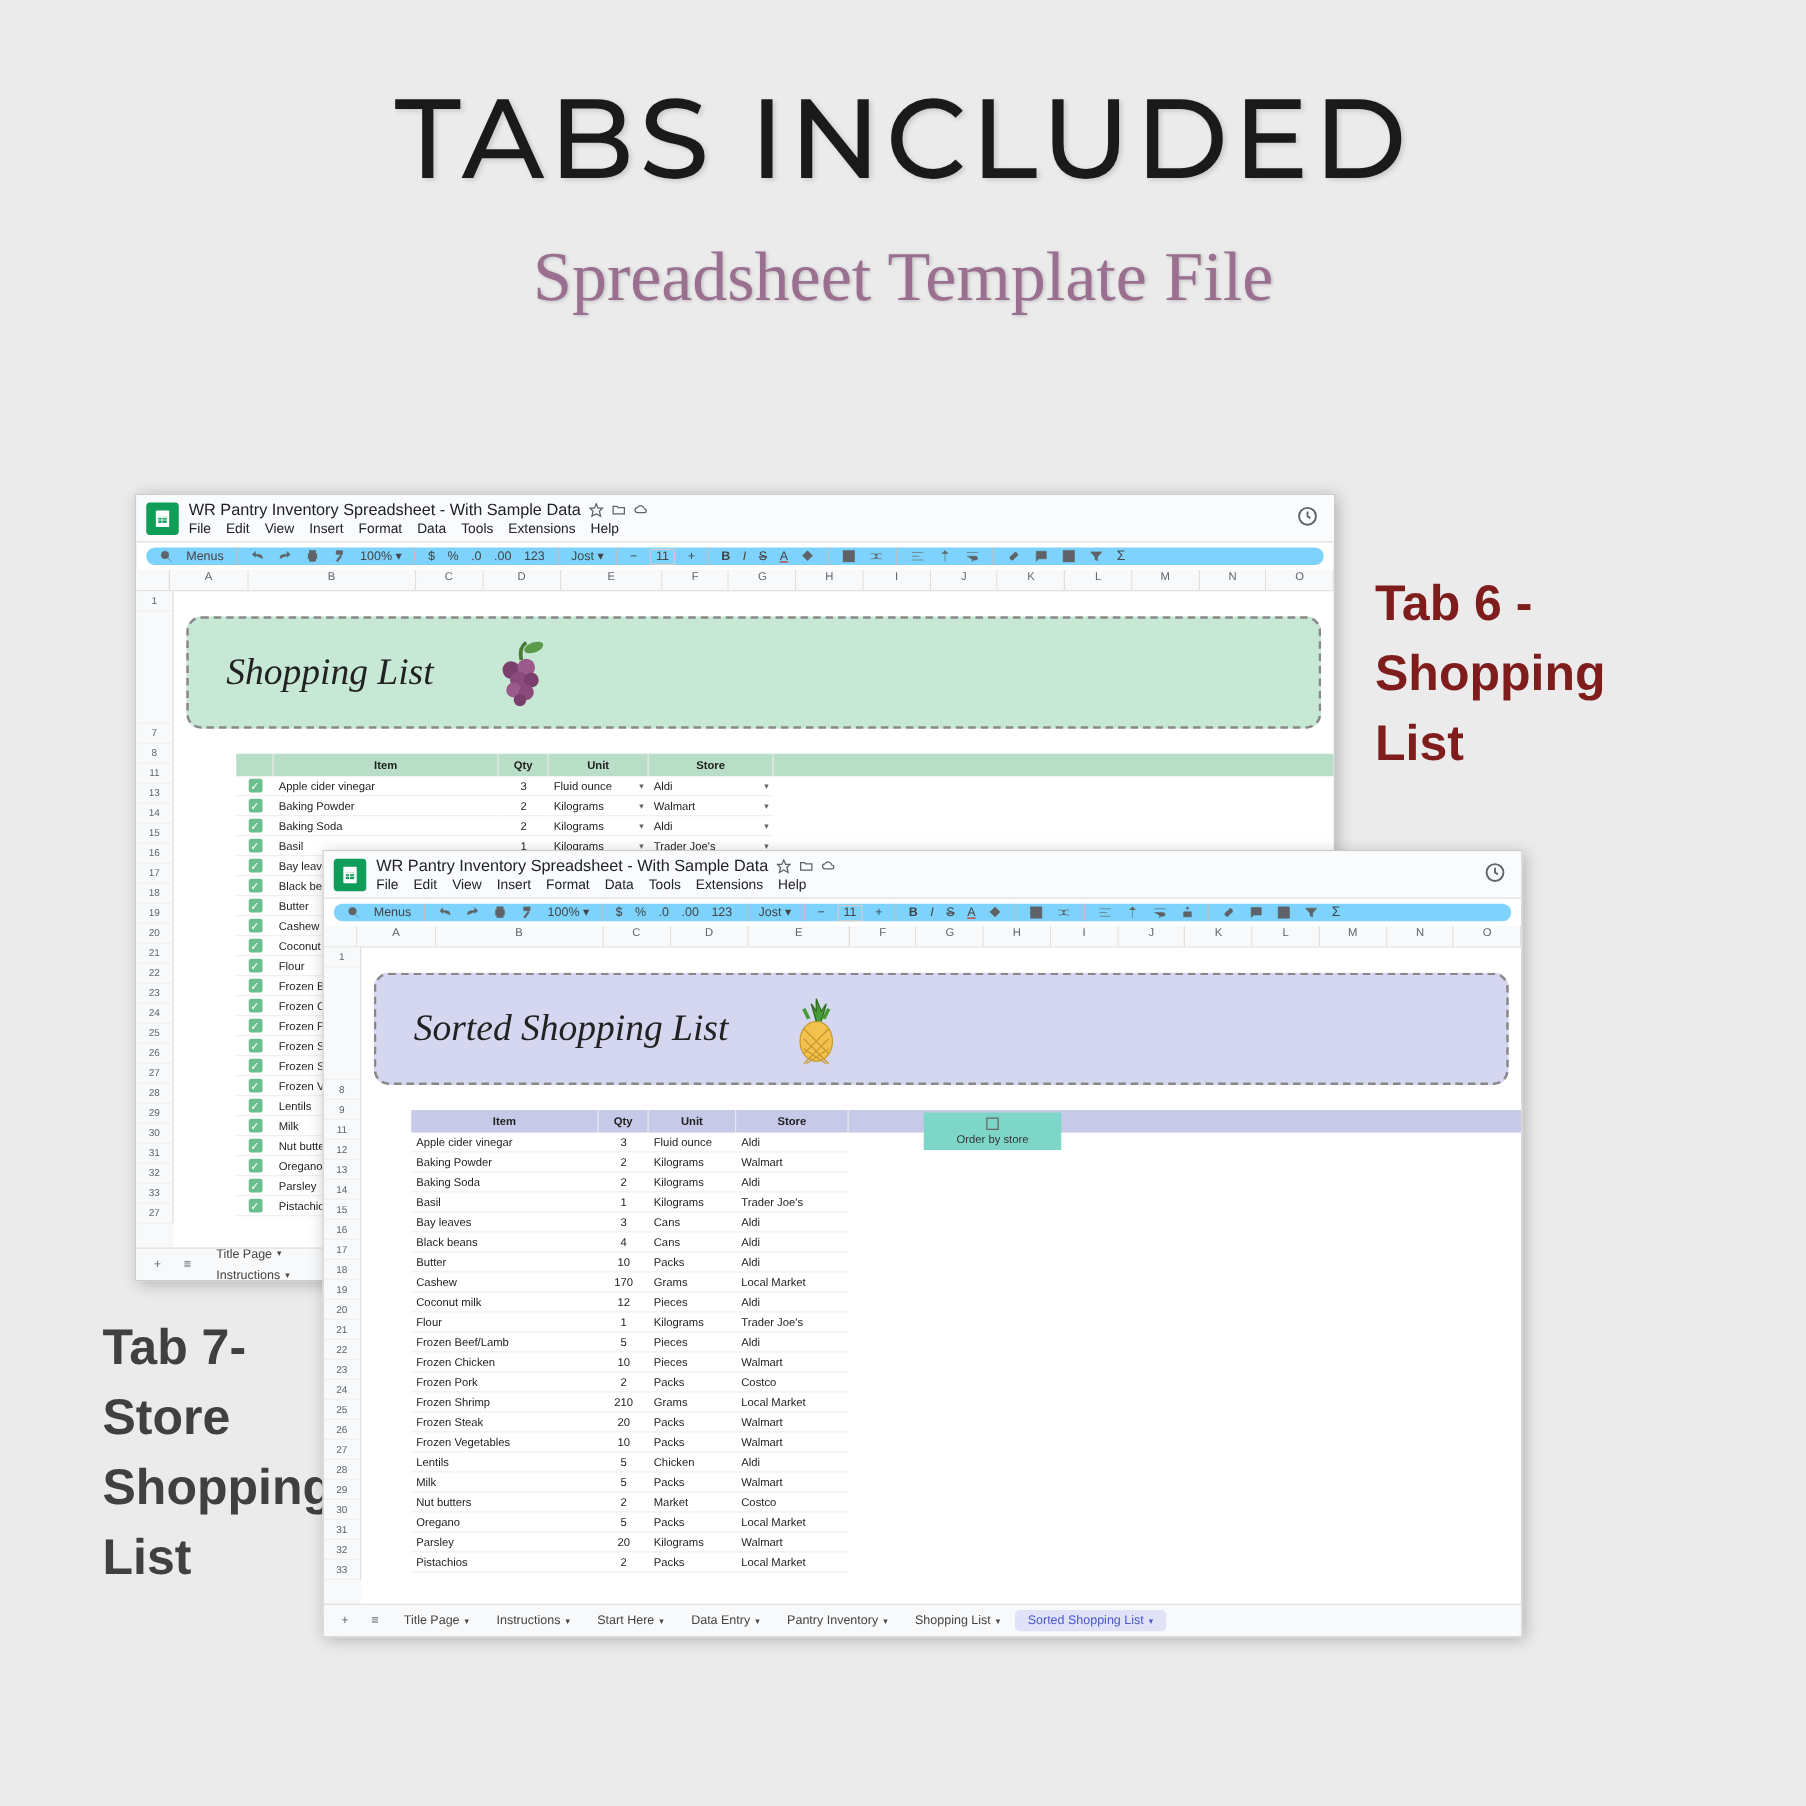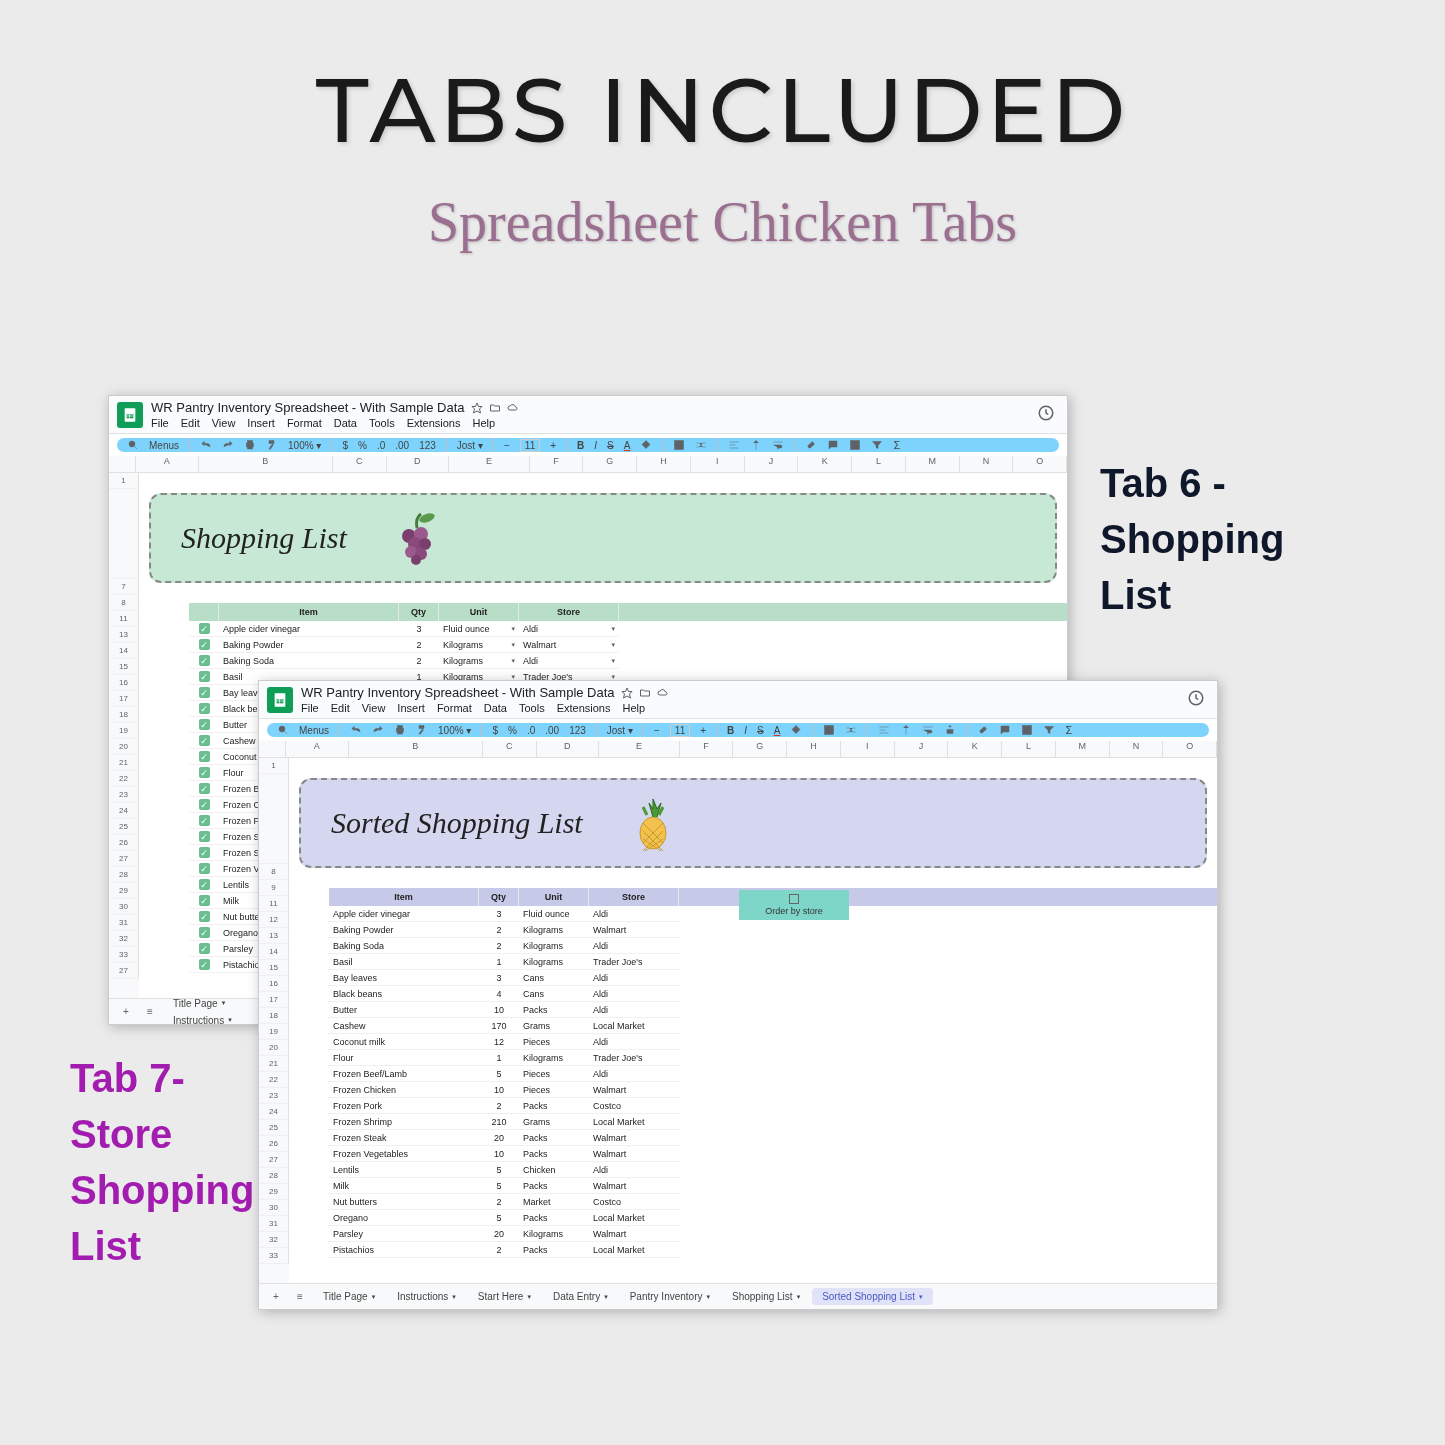--- a/index.html
+++ b/index.html
@@ -1,20 +1,20 @@
 <!DOCTYPE html>
 <html><head>
 <meta charset="utf-8">
 <style>
 * { box-sizing: border-box; margin: 0; padding: 0; }
 body { background: #ebebeb; width: 1445px; height: 1445px; font-family: -apple-system, Helvetica, Arial, sans-serif; position: relative; overflow: hidden; }
 .title-main { font-family: 'Montserrat', sans-serif; font-size: 90px; font-weight: 500; letter-spacing: 4px; color: #1a1a1a; text-align: center; padding-top: 55px; text-shadow: 2px 2px 4px rgba(0,0,0,0.15); }
 .title-sub { font-family: 'Brush Script MT', cursive; font-size: 56px; color: #9b6f8f; text-align: center; margin-top: 25px; text-shadow: 1px 1px 3px rgba(0,0,0,0.2); }
-.label-right { position: absolute; left: 1100px; top: 455px; font-size: 40px; font-weight: 600; line-height: 1.4; color: #0f172a; }
-.label-left { position: absolute; left: 70px; top: 1050px; font-size: 40px; font-weight: 600; line-height: 1.4; color: #a21caf; }
+.label-right { position: absolute; left: 1100px; top: 455px; font-size: 40px; font-weight: 600; line-height: 1.4; color: #7f1d1d; }
+.label-left { position: absolute; left: 82px; top: 1050px; font-size: 40px; font-weight: 600; line-height: 1.4; color: #404040; }
 
 
 .sheet-win { position: absolute; background: #fff; border: 1px solid #ccc; box-shadow: 2px 2px 12px rgba(0,0,0,0.25); font-size: 9px; color: #333; overflow: hidden; }
 .sheet-win.win-a { left: 108px; top: 395px; width: 960px; height: 630px; }
 .sheet-win.win-b { left: 258px; top: 680px; width: 960px; height: 630px; z-index: 2; }
 
 .sheet-top { background: #f9fbfd; border-bottom: 1px solid #e0e0e0; padding: 4px 8px; display: flex; align-items: flex-start; gap: 8px; }
 .logo-box { width: 26px; height: 26px; background: #0f9d58; border-radius: 3px; display: flex; align-items: center; justify-content: center; margin-top: 2px; }
 .logo-box svg { width: 16px; height: 16px; fill: #fff; }
 .doc-info { flex: 1; }
@@ -80,21 +80,21 @@
 .tab { padding: 3px 10px; border-radius: 4px; color: #444; display: flex; align-items: center; gap: 4px; }
 .tab.active-b { background: #e0e3f7; color: #4a57c9; }
 .tab .ar { font-size: 7px; }
 
 .menu-item { cursor: default; }
 </style>
 </head>
 <body>
 
 <div class="title-main">TABS INCLUDED</div>
-<div class="title-sub">Spreadsheet Chicken Tabs</div>
+<div class="title-sub">Spreadsheet Template File</div>
 
 <div class="label-right">
   <span>Tab 6 -</span><br>
   <span>Shopping</span><br>
   <span>List</span>
 </div>
 <div class="label-left">
   <span>Tab 7-</span><br>
   <span>Store</span><br>
   <span>Shopping</span><br>

